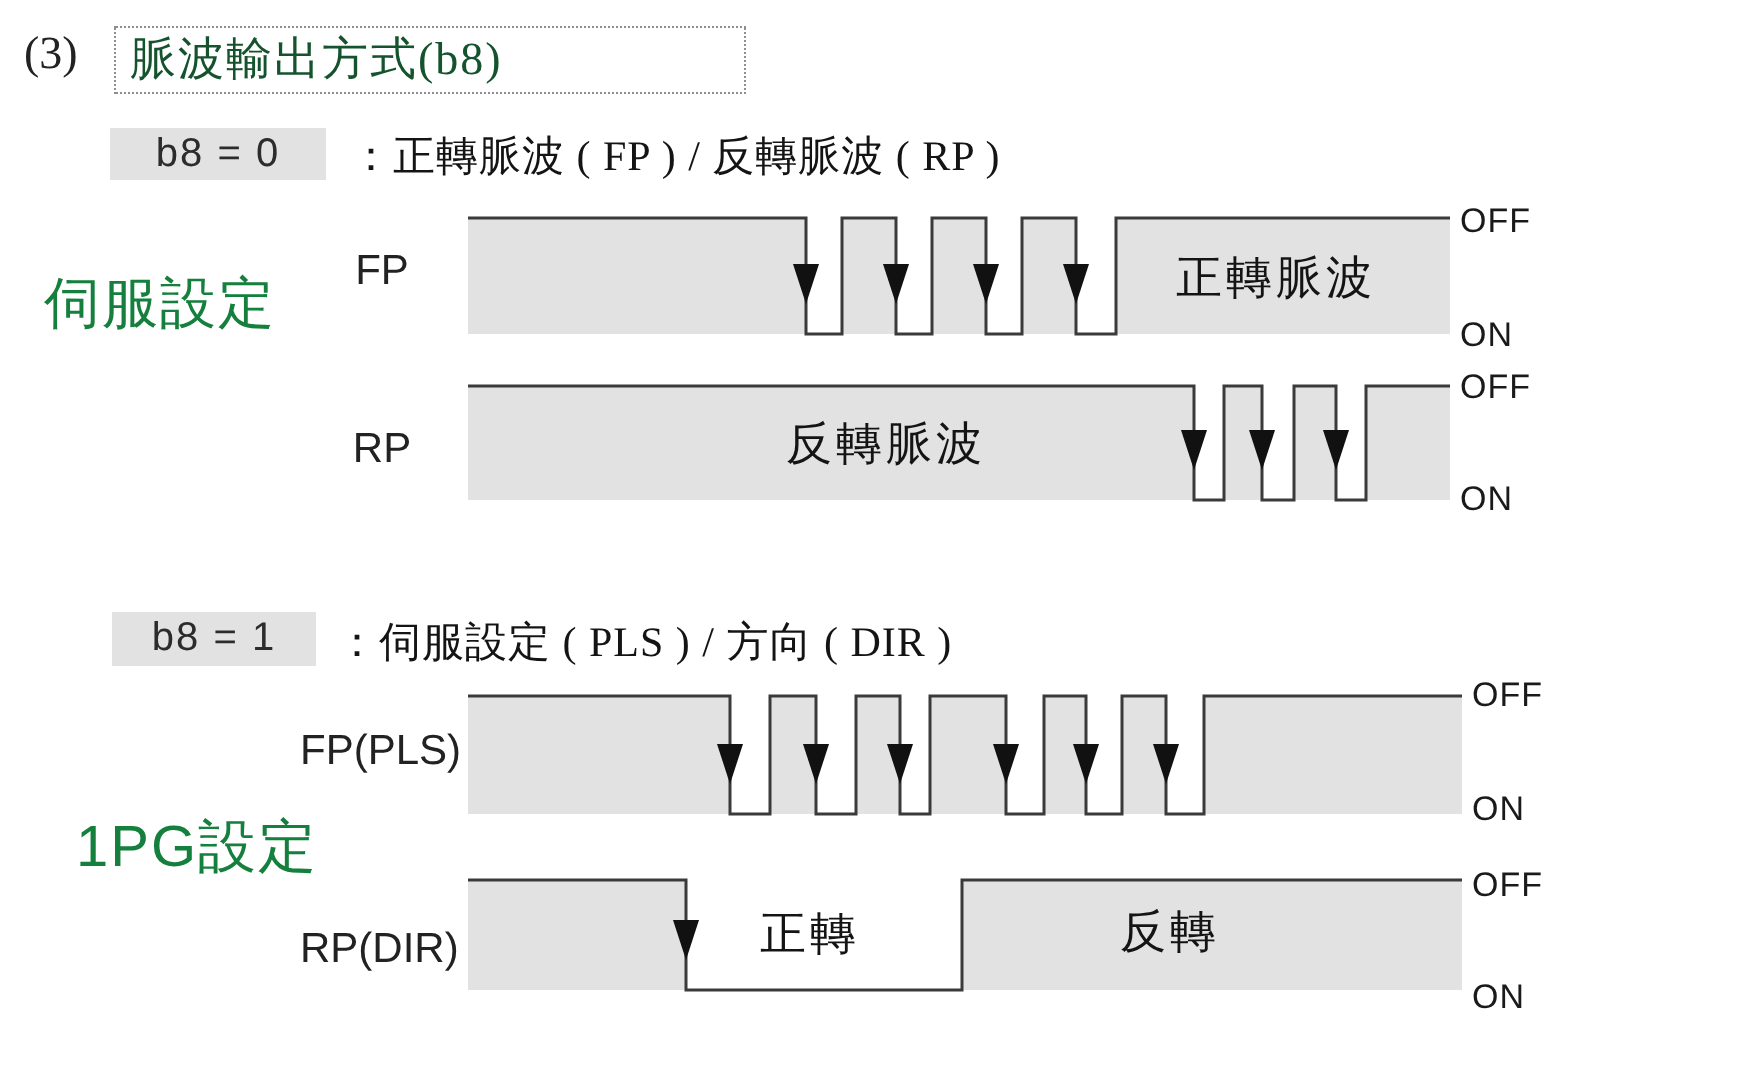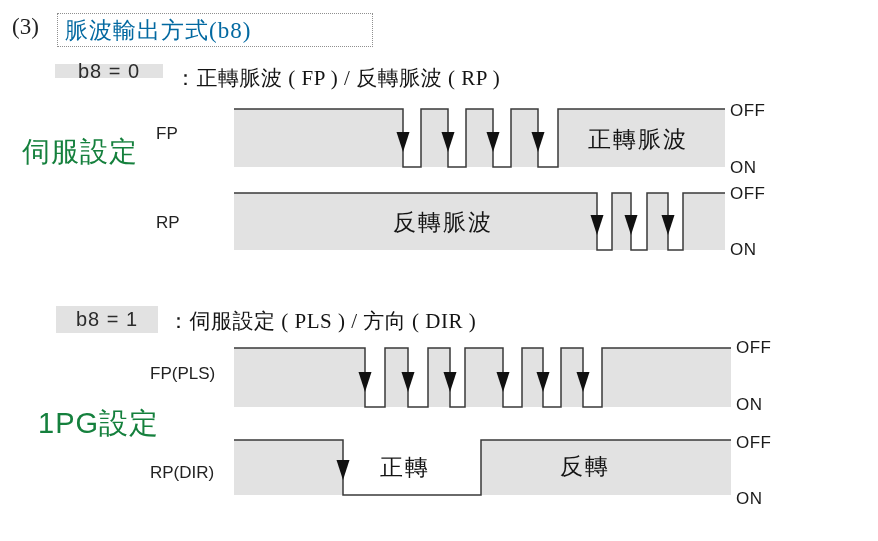--- a/index.html
+++ b/index.html
@@ -1,26 +1,26 @@
 <!DOCTYPE html>
 <html><head>
 <meta charset="utf-8">
 <style>
   *{margin:0;padding:0;box-sizing:border-box}
   html,body{background:#ffffff}
   body{width:878px;height:541px;position:relative;font-family:"Liberation Sans",sans-serif;color:#1d1d1d;overflow:hidden}
   .abs{position:absolute}
   .title-prefix{font-size:23px;font-family:"Liberation Serif",serif;color:#222}
-  .title-box{border:1px dotted #8f8f8f;display:flex;align-items:center;padding-left:7px;
-             font-size:23px;font-family:"Liberation Serif",serif;color:#0369a1;letter-spacing:1px}
+  .title-box{border:1px dotted #8f8f8f;display:flex;padding-left:7px;
+             font-size:23px;font-family:"Liberation Serif",serif;color:#14532d;letter-spacing:1px}
   .badge{background:#e2e2e2;display:flex;align-items:center;justify-content:center;
          font-size:20px;color:#2c2c2c;letter-spacing:1px}
   .desc{font-size:21px;font-family:"Liberation Serif",serif;color:#141414;letter-spacing:.5px;white-space:nowrap}
   .red-label{color:#15803d;font-size:28px;letter-spacing:1px;white-space:nowrap}
-  .sig-label{font-size:17px;color:#222;text-align:left;white-space:nowrap}
+  .sig-label{font-size:21px;color:#222;text-align:center;white-space:nowrap}
   .level-label{font-size:17px;color:#1a1a1a;letter-spacing:.5px}
   .inline-label{font-size:23px;font-family:"Liberation Serif",serif;color:#141414;
                 transform:translate(-50%,-50%);white-space:nowrap;letter-spacing:2px}
   svg{display:block}
 </style>
 </head>
 <body>
 
 <svg id="wave-svg" class="abs" style="left:0;top:0" width="878" height="541">
     <path d="M234 109 L403 109 L403 167 L421 167 L421 109 L448 109 L448 167 L466 167 L466 109 L493 109 L493 167 L511 167 L511 109 L538 109 L538 167 L558 167 L558 109 L725 109 L725 167 L234 167 Z" fill="#e2e2e2" stroke="none"></path>
@@ -45,21 +45,21 @@
     <path d="M234 440 L343 440 L343 495 L481 495 L481 440 L731 440 L731 495 L234 495 Z" fill="#e2e2e2" stroke="none"></path>
     <path d="M234 440 L343 440 L343 495 L481 495 L481 440 L731 440" fill="none" stroke="#3a3a3a" stroke-width="1.5"></path>
     <path d="M336.5 460 L349.5 460 L343 480 Z" fill="#111111"></path>
   </svg>
 
 <span class="abs title-prefix" style="left:12px;top:14px">(3)</span>
 <div class="abs title-box" style="left:57px;top:13px;width:316px;height:34px">
   <span>脈波輸出方式(b8)</span>
 </div>
 
-<div class="abs badge" style="left:55px;top:64px;width:108px;height:14px">b8 = 0</div>
+<div class="abs badge" style="left:55px;top:64px;width:108px;height:26px">b8 = 0</div>
 <div class="abs desc" style="left:175px;top:64px;line-height:29px">：正轉脈波 ( FP ) / 反轉脈波 ( RP )</div>
 <div class="abs red-label" style="left:22px;top:133px">伺服設定</div>
 
 <div class="abs sig-label" style="left:156px;top:124px;width:70px">FP</div>
 <div class="abs sig-label" style="left:156px;top:213px;width:70px">RP</div>
 
 <div class="abs inline-label" style="left:638px;top:139px">正轉脈波</div>
 <div class="abs inline-label" style="left:443px;top:222px">反轉脈波</div>
 
 <div class="abs level-label" style="left:730px;top:101px">OFF</div>

